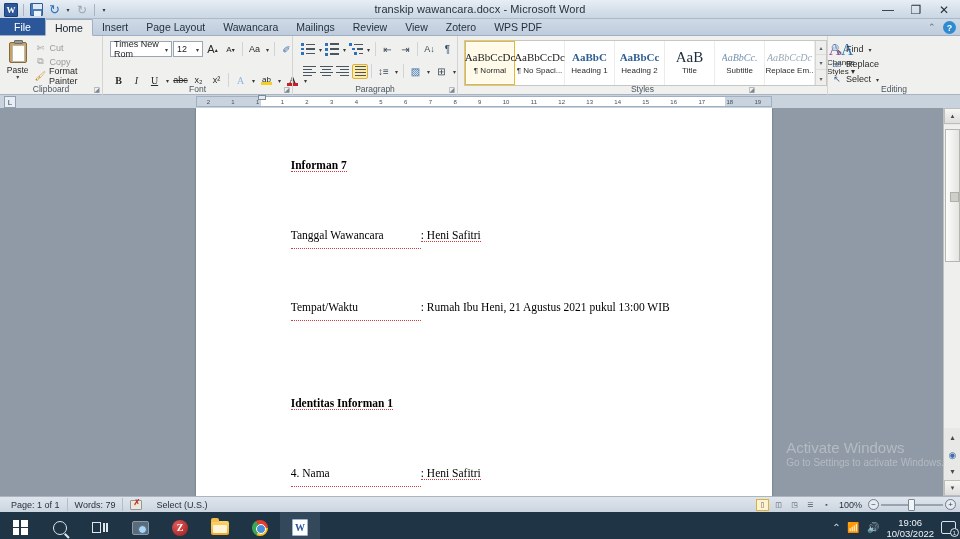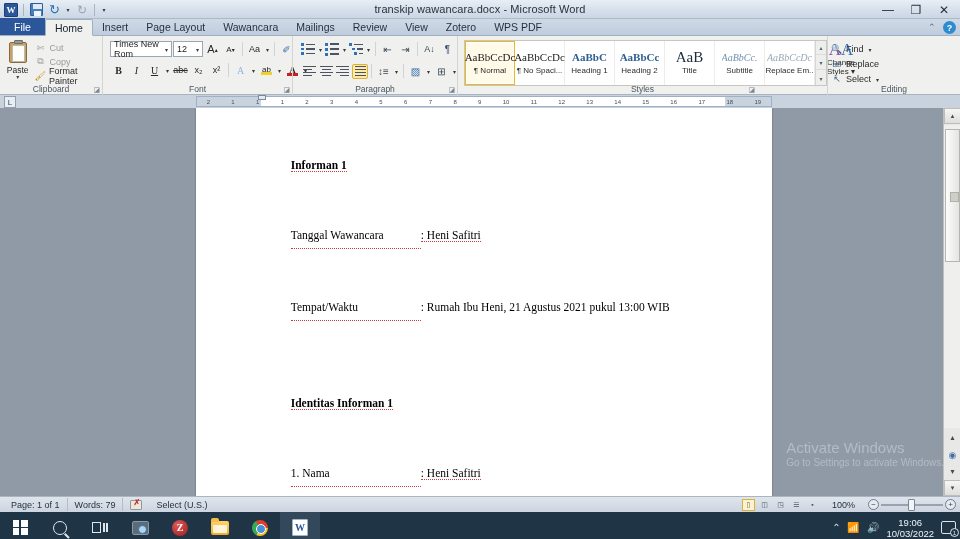--- a/index.html
+++ b/index.html
@@ -199,21 +199,21 @@
     font-size:9px; color:#1f2d3d; padding:0 4px; position:relative;
   }
   .stitem{ padding:0 7px; border-right:1px solid #b3bdc9; height:13px; display:flex;align-items:center; }
   .stitem.nb{border-right:none;}
   .bookic{width:12px;height:11px;position:relative;margin:0 5px;}
   .bookic:before{content:"";position:absolute;inset:1px 0 0 0;background:#e9e7df;border:1px solid #9a968b;border-radius:1px;}
   .bookic:after{content:"✗";position:absolute;left:3px;top:-1px;font-size:8px;color:#c0392b;font-weight:bold;}
   .statusright{ position:absolute; right:4px; display:flex; align-items:center; gap:3px; }
   .viewbtn{ width:13px;height:12px; border:1px solid #9aa6b2; background:#eef2f6; display:flex;align-items:center;justify-content:center;font-size:7px;color:#4a5560;}
   .viewbtn.sel{ border:1px solid #d8b23a; background:#fff3cf; }
-  .zoomtxt{ font-size:9px; color:#1f2d3d; margin:0 10px; }
+  .zoomtxt{ font-size:9px; color:#1f2d3d; margin:0 3px; }
   .zoomctl{ display:flex;align-items:center;gap:2px; }
   .zcircle{ width:11px;height:11px;border:1px solid #6f7c89;border-radius:50%;display:flex;align-items:center;justify-content:center;font-size:8px;color:#3a4754;background:#e6ebf1;}
   .ztrack{ width:62px;height:2px;background:#97a3af;position:relative; }
   .zthumb{ position:absolute; left:27px; top:-5px; width:7px;height:12px;background:#f2f5f8;border:1px solid #7a8693;border-radius:1px;}
 
   
   .taskbar{
     height:31px; background:#1f3445; display:flex; align-items:center; position:relative;
   }
   .tbicons{ display:flex; align-items:center; height:31px; }
@@ -329,21 +329,21 @@
             <span class="sm-ic" style="color:#c8890f">🖌</span>
             <span>Format Painter</span>
           </div>
         </div>
       </div>
       <div class="grp-label">Clipboard</div>
       <div class="grp-dlg">◪</div>
     </div>
 
     <div class="grp" style="width:190px">
-      <div class="grp-body" style="flex-direction:column;gap:3px;padding-left:4px;">
+      <div class="grp-body" style="flex-direction:column;gap:13px;padding-left:4px;">
         <div class="row">
           <div class="fontbox">
             <span>Times New Rom</span>
             <span class="cv">▾</span>
           </div>
           <div class="sizebox">
             <span>12</span>
             <span class="cv">▾</span>
           </div>
           <div class="ic big">
@@ -615,39 +615,39 @@
         <span>19</span>
     </div>
     <div class="ruler-ind" style="left:258px;"></div>
   </div>
 
   <div class="canvas">
     <div class="page">
       <div class="doc">
 
         <div class="dline">
-          <b><span class="sp-red">Informan 1</span></b>
+          <b><span class="sp-red">Informan 7</span></b>
         </div>
 
         <div class="dline">
           <span class="lbl-col sp-red">Tanggal Wawancara</span><span class="sp-red">: Heni Safitri</span>
         </div>
 
         <div class="dline">
           <span class="lbl-col sp-red">Tempat/Waktu</span><span>: Rumah Ibu Heni, 21 Agustus 2021 pukul 13:00 WIB</span>
         </div>
 
         <div class="blank"></div>
 
         <div class="dline">
           <b><span class="sp-red">Identitas Informan 1</span></b>
         </div>
 
         <div class="dline">
-          <span class="lbl-col sp-red">1. Nama</span><span class="sp-red">: Heni Safitri</span>
+          <span class="lbl-col sp-red">4. Nama</span><span class="sp-red">: Heni Safitri</span>
         </div>
 
       </div>
     </div>
 
     <div class="watermark">
       <div class="wm1">Activate Windows</div>
       <div class="wm2">Go to Settings to activate Windows.</div>
     </div>
 

